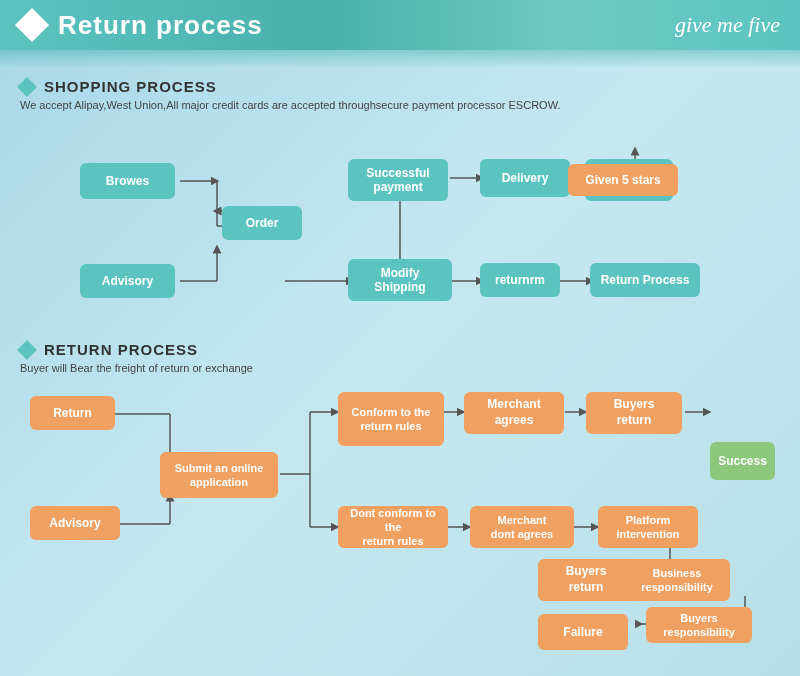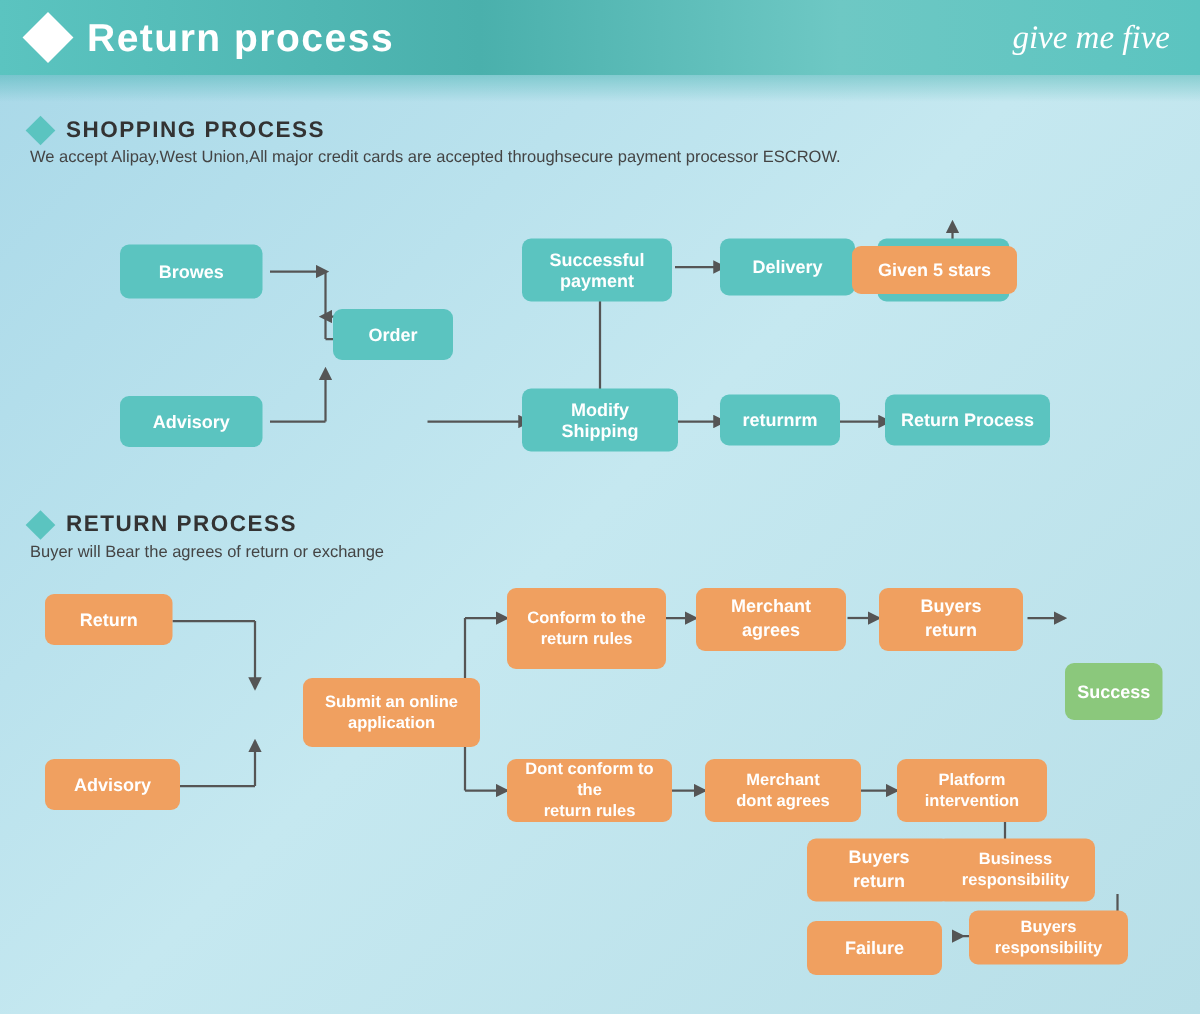--- a/index.html
+++ b/index.html
@@ -222,21 +222,21 @@
         <span>Return Process</span>
       </div>
     </div>
   </div>
 
   <div style="margin-top:-10px;">
     <div class="section-header">
       <div class="diamond-icon"></div>
       <span class="section-title">RETURN PROCESS</span>
     </div>
-    <div class="section-subtitle">Buyer will Bear the agrees of return or exchange</div>
+    <div class="section-subtitle">Buyer will Bear the freight of return or exchange</div>
 
     <div class="diagram2">
       <svg class="arrows2" viewBox="0 0 760 280" xmlns="http://www.w3.org/2000/svg">
         <defs>
           <marker id="bh" markerWidth="6" markerHeight="6" refX="5" refY="3" orient="auto">
             <path d="M0,0 L6,3 L0,6 Z" fill="#555"></path>
           </marker>
           <marker id="bhr" markerWidth="6" markerHeight="6" refX="1" refY="3" orient="auto">
             <path d="M6,0 L0,3 L6,6 Z" fill="#555"></path>
           </marker>
@@ -278,21 +278,21 @@
       </svg>
 
       <div class="flow-box box-orange" style="left:10px;top:12px;width:85px;height:34px;">
         <span>Return</span>
       </div>
 
       <div class="flow-box box-orange" style="left:10px;top:122px;width:90px;height:34px;">
         <span>Advisory</span>
       </div>
 
-      <div class="flow-box box-orange" style="left:140px;top:68px;width:118px;height:46px;line-height:1.3;margin-left:42px;">
+      <div class="flow-box box-orange" style="left:140px;top:68px;width:118px;height:46px;line-height:1.3;">
         <span style="white-space:pre-line;text-align:center;font-size:11px;">Submit an online
 application</span>
       </div>
 
       <div class="flow-box box-orange" style="left:318px;top:8px;width:106px;height:54px;line-height:1.3;font-size:11px;">
         <span style="white-space:pre-line;text-align:center;">Conform to the
 return rules</span>
       </div>
 
       <div class="flow-box box-orange" style="left:318px;top:122px;width:110px;height:42px;line-height:1.3;font-size:11px;">

